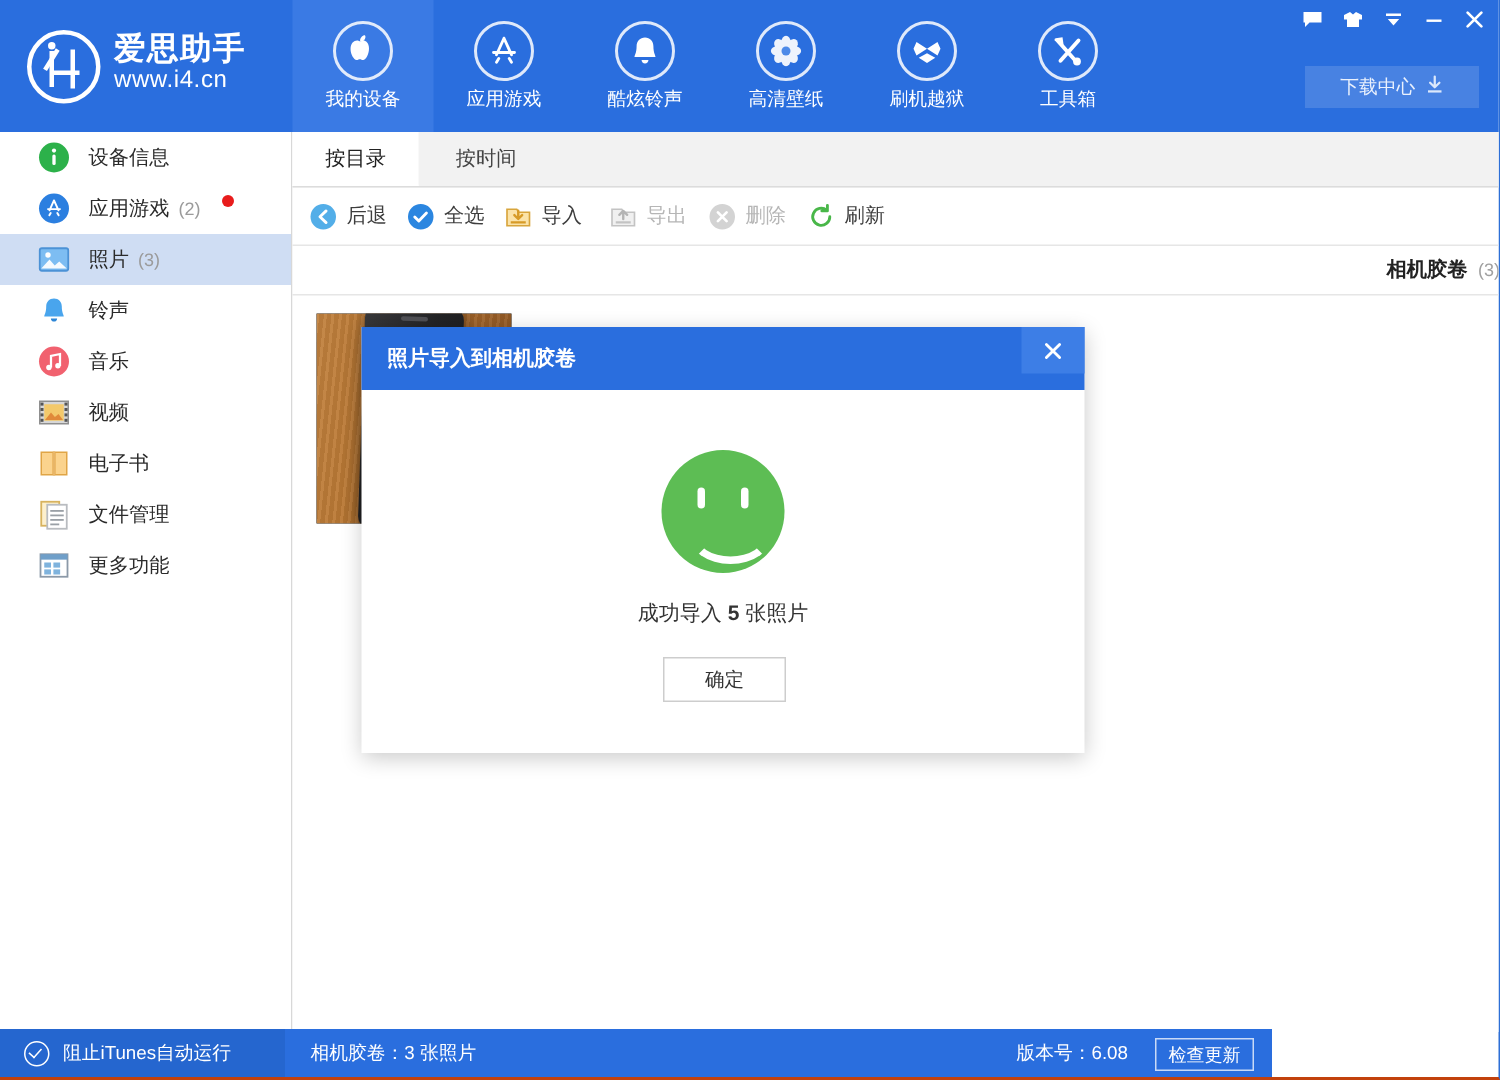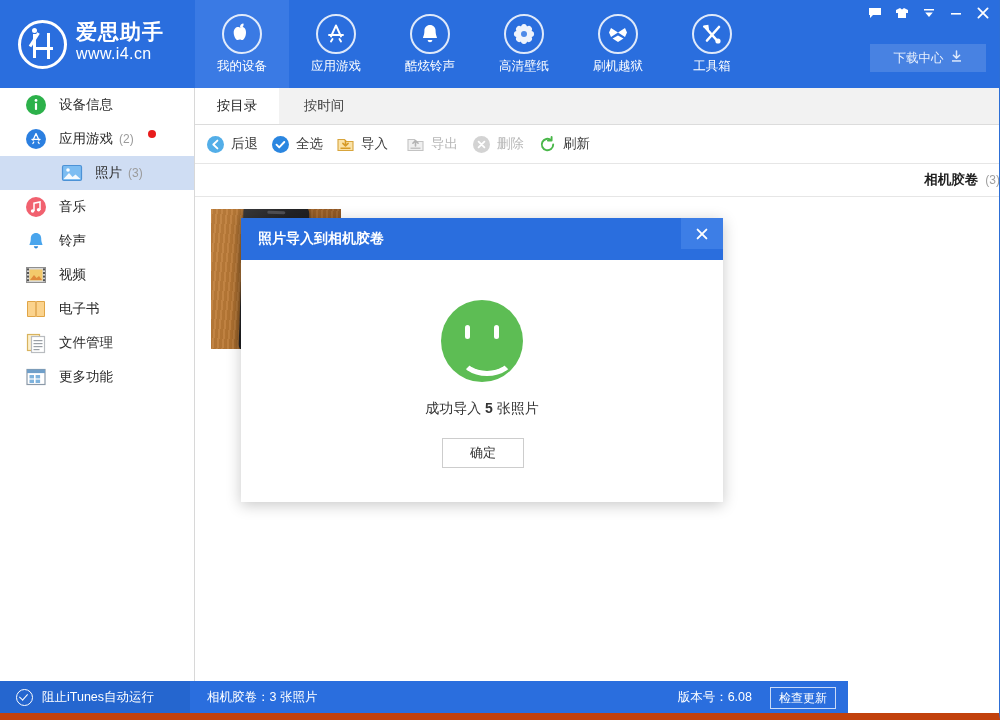--- a/index.html
+++ b/index.html
@@ -7,21 +7,21 @@
     width: 1000px; height: 720px;
     overflow: hidden;
     font-family: "Liberation Sans", "DejaVu Sans", sans-serif;
     background: #ffffff;
   }
   #app {
     position: relative;
     width: 1000px; height: 720px;
     box-sizing: border-box;
     border-right: 1px solid #2d6fd6;
-    border-bottom: 7px solid #c2410c;
+    border-bottom: 2px solid #c2410c;
     overflow: hidden;
   }
 
   
   .header {
     position: absolute; left: 0; top: 0;
     width: 1000px; height: 88px;
     background: #2a6ede;
   }
   .logo-area {
@@ -152,21 +152,21 @@
     position: absolute; left: 29px; top: 10px;
     font-size: 13.5px;
     color: #333333;
   }
   .side-item {
     position: relative;
     height: 34px;
     display: flex; align-items: center;
     cursor: pointer;
   }
-  .side-item.selected { background: #cfddf3; padding-left: 36px; }
+  .side-item.selected { background: #cfddf3; }
   .si-ico {
     position: relative;
     margin-left: 25px;
     width: 22px; height: 22px;
     flex: none;
   }
   .si-label {
     margin-left: 12px;
     font-size: 13.5px;
     color: #2b2b2b;
@@ -588,37 +588,37 @@
             <path d="M2.5 17l5.5-6 3.5 4 3-2.6 5 4.6z" fill="#fff" opacity="0.92"></path>
           </svg>
       </div>
       <div class="si-label">照片</div>
       <div class="si-count">(3)</div>
     </div>
 
     <div class="side-item">
       <div class="si-ico">
         <svg width="22" height="22" viewBox="0 0 22 22">
+            <path d="M11 3c-3.1 0-5.2 2.3-5.2 5.3 0 4.3-1.3 5.4-1.3 6.7h13c0-1.3-1.3-2.4-1.3-6.7C16.2 5.3 14.1 3 11 3z" fill="#49a5ed"></path>
+            <path d="M8.9 16.3c0 1.2.9 2.1 2.1 2.1s2.1-.9 2.1-2.1z" fill="#2d86d6"></path>
+          </svg>
+      </div>
+      <div class="si-label">铃声</div>
+    </div>
+
+    <div class="side-item">
+      <div class="si-ico">
+        <svg width="22" height="22" viewBox="0 0 22 22">
             <circle cx="11" cy="11" r="10" fill="#f1616f"></circle>
             <path d="M9 15V7.2l6-1.2V14" stroke="#fff" stroke-width="1.5" fill="none"></path>
             <circle cx="7.6" cy="15" r="1.8" fill="#fff"></circle>
             <circle cx="13.6" cy="13.8" r="1.8" fill="#fff"></circle>
           </svg>
       </div>
       <div class="si-label">音乐</div>
-    </div>
-
-    <div class="side-item">
-      <div class="si-ico">
-        <svg width="22" height="22" viewBox="0 0 22 22">
-            <path d="M11 3c-3.1 0-5.2 2.3-5.2 5.3 0 4.3-1.3 5.4-1.3 6.7h13c0-1.3-1.3-2.4-1.3-6.7C16.2 5.3 14.1 3 11 3z" fill="#49a5ed"></path>
-            <path d="M8.9 16.3c0 1.2.9 2.1 2.1 2.1s2.1-.9 2.1-2.1z" fill="#2d86d6"></path>
-          </svg>
-      </div>
-      <div class="si-label">铃声</div>
     </div>
 
     <div class="side-item">
       <div class="si-ico">
         <svg width="22" height="22" viewBox="0 0 22 22">
             <rect x="1.5" y="3.5" width="19" height="15" fill="#d7d7d7" stroke="#8f8f8f" stroke-width="1"></rect>
             <rect x="4.5" y="5.5" width="13" height="11" fill="#f3c96b"></rect>
             <path d="M5 16l4-5 2.6 3 2.4-2 3 4z" fill="#e08a3a"></path>
             <g fill="#555">
               <rect x="2" y="4.4" width="2" height="2"></rect>

